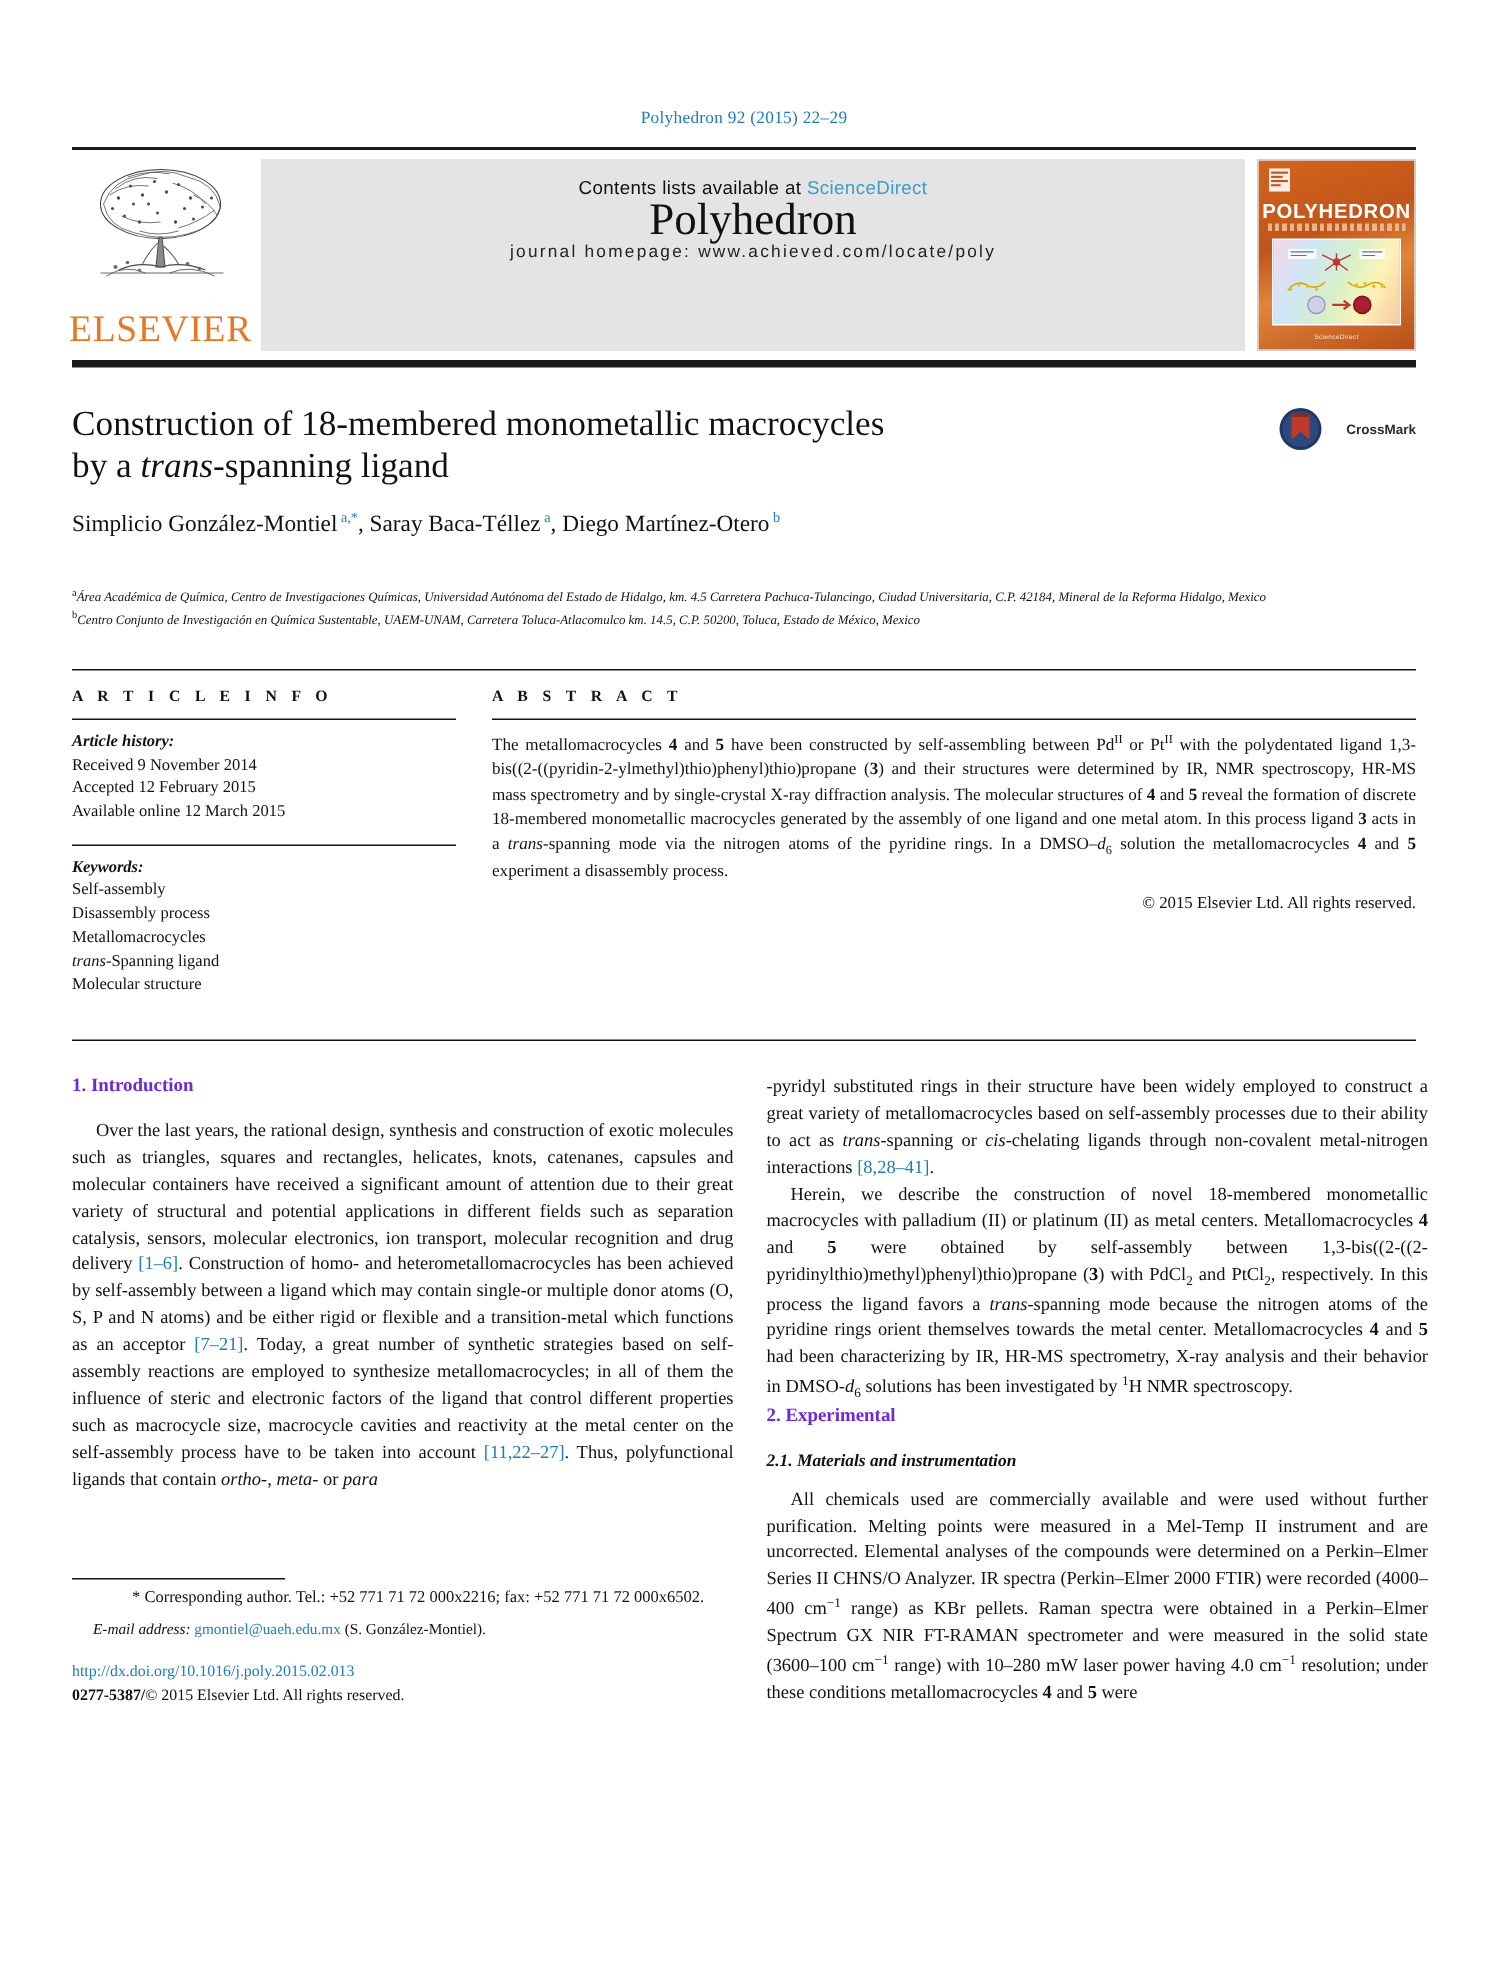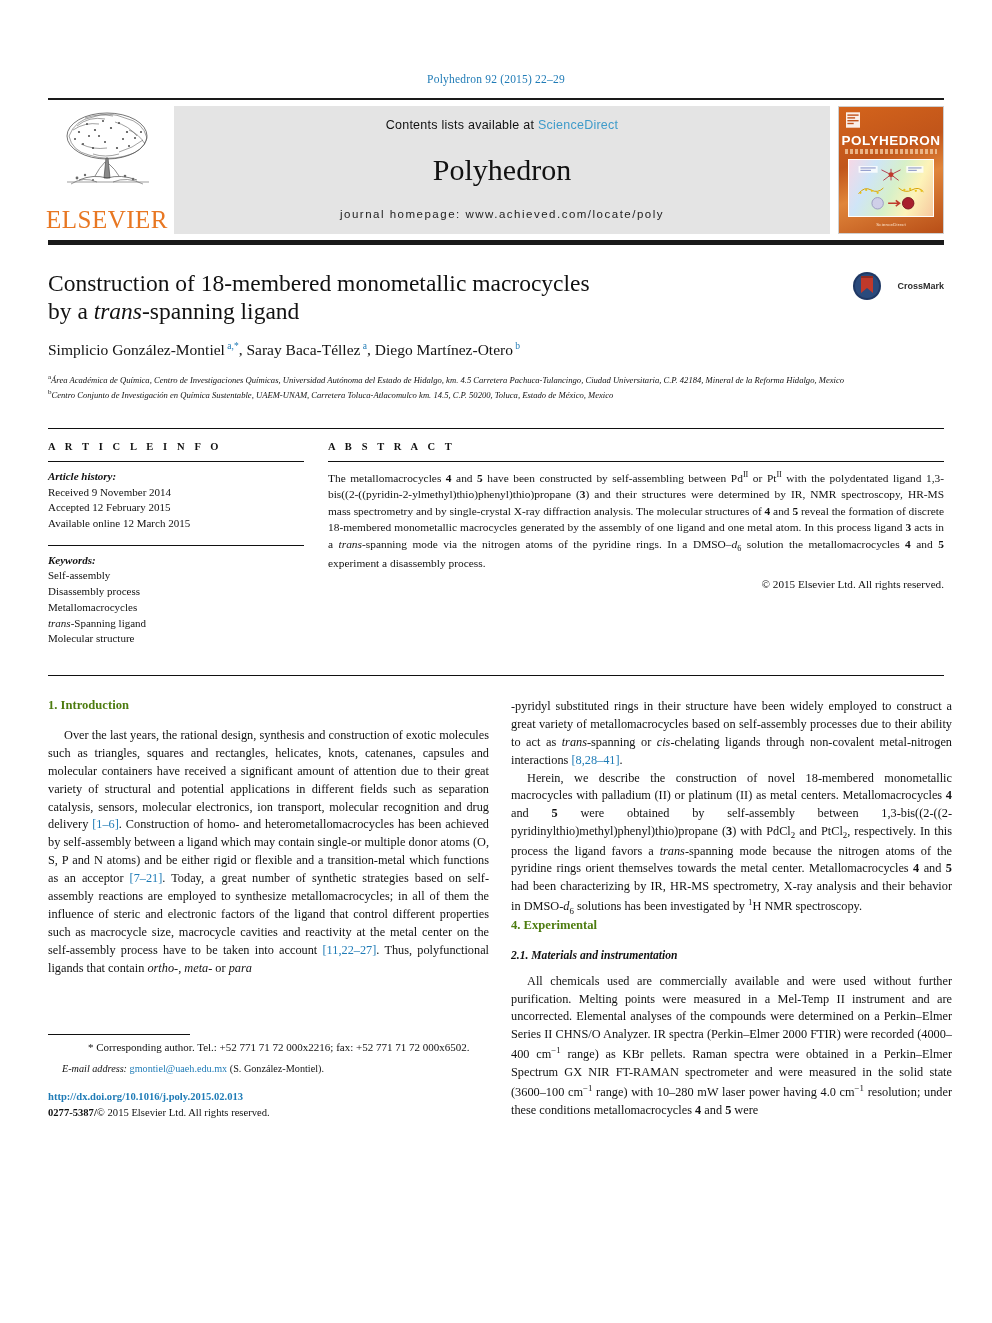--- a/index.html
+++ b/index.html
@@ -61,21 +61,20 @@
     line-height: 1;
     margin-top: 1px;
   }
   .masthead-center {
     flex: 1 1 auto;
     background: #e4e4e4;
     margin: 0 8px;
     display: flex;
     flex-direction: column;
     align-items: center;
-    justify-content: space-between;
     padding: 12px 0 14px 0;
     box-sizing: border-box;
   }
   .contents-line {
     font-family: "Liberation Sans", sans-serif;
     font-size: 12.5px;
     color: #111;
     letter-spacing: .25px;
   }
   .contents-line .sd {
@@ -172,21 +171,21 @@
     align-items: center;
     gap: 15px;
   }
   .crossmark-label {
     font-family: "Liberation Sans", sans-serif;
     font-size: 9px;
     font-weight: bold;
     color: #2b2b2b;
   }
   .affils {
-    margin: 13px 48px 0 48px;
+    margin: 31px 48px 0 48px;
     font-family: "Liberation Serif", serif;
     font-style: italic;
     font-size: 8.6px;
     line-height: 1.52;
     color: #111;
   }
   .affils sup { font-style: normal; font-size: 7px; vertical-align: super;}
 
   
   .info-abstract {
@@ -255,21 +254,21 @@
   .bcol {
     width: 441px;
     flex: 0 0 441px;
     position: relative;
   }
   h2.head-num {
     font-family: "Liberation Serif", serif;
     font-size: 12.6px;
     font-weight: bold;
     margin: 0 0 14px 0;
-    color: #4d7c0f;
+    color: #6d28d9;
   }
   h3.head-sub {
     font-family: "Liberation Serif", serif;
     font-size: 11.6px;
     font-weight: bold;
     font-style: italic;
     margin: 16px 0 11px 0;
     color: #111;
   }
   p.para {
@@ -318,21 +317,21 @@
   }
   .email-line .lbl { font-style: italic; }
   .email-line a.link, .email-line .link { color: #1f7bb6; text-decoration: none; }
   .doi-block {
     margin-top: 15px;
     font-family: "Liberation Serif", serif;
     font-size: 10.6px;
     line-height: 1.45;
     color: #111;
   }
-  .doi-block .doi { color: #1f7bb6; font-weight: bold; }
+  .doi-block .doi { color: #1f7bb6; }
   .doi-block .issn { font-weight: bold; }
 </style>
 </head>
 <body>
 
 <div class="page">
 
   <div class="running-head">Polyhedron 92 (2015) 22–29</div>
 
   <div class="masthead-wrap">
@@ -521,20 +520,20 @@
         <div class="doi-block">
           <div class="doi">http://dx.doi.org/10.1016/j.poly.2015.02.013</div>
           <div><span class="issn">0277-5387/</span><span>© 2015 Elsevier Ltd. All rights reserved.</span></div>
         </div>
       </div>
     </div>
 
     <div class="bcol">
       <p class="para cont" id="right-p1"><span>-pyridyl substituted rings in their structure have been widely employed to construct a great variety of metallomacrocycles based on self-assembly processes due to their ability to act as </span><span class="it">trans</span><span>-spanning or </span><span class="it">cis</span><span>-chelating ligands through non-covalent metal-nitrogen interactions </span><span class="ref">[8,28–41]</span><span>.</span></p>
       <p class="para" id="right-p2"><span>Herein, we describe the construction of novel 18-membered monometallic macrocycles with palladium (II) or platinum (II) as metal centers. Metallomacrocycles </span><b>4</b><span> and </span><b>5</b><span> were obtained by self-assembly between 1,3-bis((2-((2-pyridinylthio)methyl)phenyl)thio)propane (</span><b>3</b><span>) with PdCl</span><sub>2</sub><span> and PtCl</span><sub>2</sub><span>, respectively. In this process the ligand favors a </span><span class="it">trans</span><span>-spanning mode because the nitrogen atoms of the pyridine rings orient themselves towards the metal center. Metallomacrocycles </span><b>4</b><span> and </span><b>5</b><span> had been characterizing by IR, HR-MS spectrometry, X-ray analysis and their behavior in DMSO-</span><span class="it">d</span><sub>6</sub><span> solutions has been investigated by </span><sup>1</sup><span>H NMR spectroscopy.</span></p>
-      <h2 class="head-num">4. Experimental</h2>
+      <h2 class="head-num">2. Experimental</h2>
       <h3 class="head-sub">2.1. Materials and instrumentation</h3>
       <p class="para" id="right-p3"><span>All chemicals used are commercially available and were used without further purification. Melting points were measured in a Mel-Temp II instrument and are uncorrected. Elemental analyses of the compounds were determined on a Perkin–Elmer Series II CHNS/O Analyzer. IR spectra (Perkin–Elmer 2000 FTIR) were recorded (4000–400 cm</span><sup>−1</sup><span> range) as KBr pellets. Raman spectra were obtained in a Perkin–Elmer Spectrum GX NIR FT-RAMAN spectrometer and were measured in the solid state (3600–100 cm</span><sup>−1</sup><span> range) with 10–280 mW laser power having 4.0 cm</span><sup>−1</sup><span> resolution; under these conditions metallomacrocycles </span><b>4</b><span> and </span><b>5</b><span> were</span></p>
     </div>
 
   </div>
 
 </div>
 
 </body></html>

